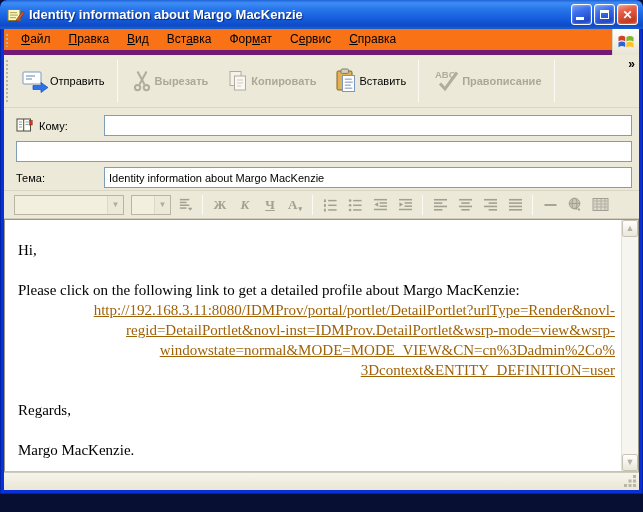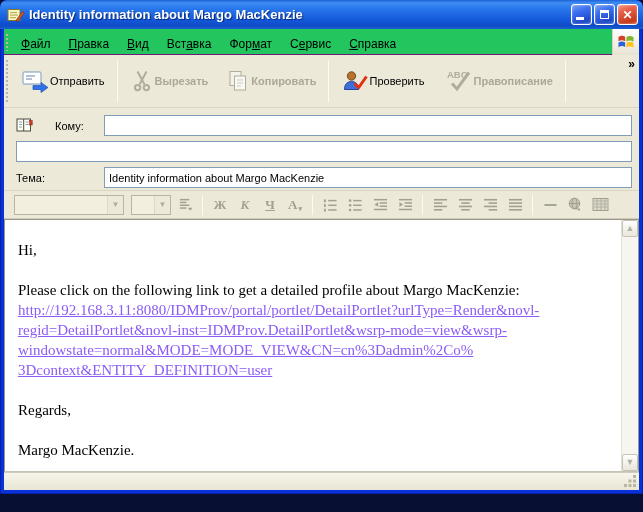--- a/index.html
+++ b/index.html
@@ -24,41 +24,41 @@
   .glyph-min { position:absolute; left:4px; bottom:4px; width:8px; height:3px; background:#fff; }
   .glyph-max { width:9px; height:9px; border:1px solid #fff; border-top:3px solid #fff; }
   .glyph-close { color:#fff; font-size:12px; font-weight:bold; line-height:1; }
   
   .content { position:absolute; top:29px; left:4px; right:4px; bottom:4px;
     background:#ece9d8; display:flex; flex-direction:column; }
   .grip { width:5px; align-self:stretch; margin:3px 2px 3px 1px;
     background-image:radial-gradient(circle,#b9b5a3 34%, transparent 40%);
     background-size:4px 4px; background-position:0 1px; }
   
-  .menubar { height:26px; display:flex; align-items:flex-end; border-bottom:1px solid #701a75;
-    background:#22c55e; position:relative; }
+  .menubar { height:26px; display:flex; align-items:flex-start; border-bottom:5px solid #701a75;
+    background:#f97316; position:relative; }
   .mi { padding:3px 9px; font-size:12px; color:#000; cursor:default; }
   .u { text-decoration:underline; }
   .winlogo { position:absolute; right:0; top:0; width:27px; height:26px;
     background:linear-gradient(180deg,#ffffff,#e7e4d4); border-left:1px solid #d6d3c2;
     display:grid; place-items:center; }
   
   .toolbar { height:53px; display:flex; align-items:stretch; position:relative;
     border-bottom:1px solid #d9d6c4; background:#ece9d8; padding-right:14px; }
   .tbtn { display:flex; flex-direction:row; align-items:center; justify-content:flex-end;
     padding:3px 9px 4px; gap:1px; min-width:62px; }
   .tbtn .ticon { height:26px; display:grid; place-items:center; }
   .tlabel { font-size:11px; color:#000; white-space:nowrap; }
   .tbtn.disabled .tlabel { color:#aca899;font-weight:bold; }
   .tsep { width:1px; background:#c9c5b3; border-right:1px solid #fbfaf4; margin:5px 3px; }
   .chev { position:absolute; right:4px; top:2px; font-size:12px; font-weight:bold; color:#000; }
   
   .headers { height:83px; padding:6px 0 2px; border-bottom:1px solid #d9d6c4; }
   .hrow { display:flex; align-items:center; height:23px; margin:0 7px 3px 12px; }
-  .hlab { width:88px; display:flex; align-items:center; gap:22px; font-size:11px; color:#000; flex:none; }
+  .hlab { width:88px; display:flex; align-items:center; gap:6px; font-size:11px; color:#000; flex:none; }
   .hlab.noicon { padding-left:0; }
   .hinput { flex:1; height:21px; border:1px solid #7f9db9; background:#fff;
     font:11px "Liberation Sans", sans-serif; padding:2px 4px; color:#000; outline:none; }
   
   .fmtbar { height:28px; display:flex; align-items:center; gap:3px; padding:0 6px 0 10px;
     border-bottom:1px solid #cfccbc; background:#ece9d8; }
   .combo { height:20px; border:1px solid #b8b5a5; background:#f2efdf; display:flex; }
   .combo .cbody { flex:1; }
   .combo .carrow { width:16px; border-left:1px solid #ddd9c8; background:#ece9d8;
     color:#b0ad9e; font-size:8px; display:grid; place-items:center; }
@@ -68,21 +68,21 @@
     color:#a3a093; font-family:"Liberation Serif", serif; font-size:13px; font-weight:600; gap:1px; }
   .fbtn .dn { font-size:7px; font-family:"Liberation Sans",sans-serif; align-self:flex-end; margin-bottom:2px; }
   .fsep { width:1px; height:20px; background:#c9c5b3; border-right:1px solid #fbfaf4; margin:0 3px; }
   .fbtn.und { text-decoration:underline; }
   
   .bodyarea { flex:1; background:#fff; border:1px solid #9a9787; border-bottom-color:#c6c3b3;
     margin:0; position:relative; display:flex; overflow:hidden; }
   .editor { flex:1; padding:20px 6px 0 13px; font-family:"Liberation Serif", serif;
     font-size:15px; line-height:20px; color:#000; }
   .editor .blank { height:20px; }
-  .maillink { color:#8b5cf6; text-decoration:underline; cursor:pointer; display:block; }
+  .maillink { color:#a16207; text-decoration:underline; cursor:pointer; display:block;text-align:right; }
   .maillink div { white-space:nowrap; }
   .vscroll { width:17px; flex:none; background:#f6f5f0; border-left:1px solid #e4e2d6;
     display:flex; flex-direction:column; justify-content:space-between; }
   .sbtn { height:17px; background:linear-gradient(180deg,#fefefe,#e9e7da); border:1px solid #c6c3b5;
     border-radius:2px; display:grid; place-items:center; color:#b5b2a3; font-size:9px; line-height:1; }
   
   .statusbar { height:18px; background:linear-gradient(180deg,#f7f5eb,#e9e6d6);
     border-top:1px solid #cfccbc; position:relative; }
   .resize-grip { position:absolute; right:2px; bottom:2px; }
   .bottomstrip { position:absolute; left:0; right:0; bottom:0; height:5px; background:#071033; }
@@ -176,33 +176,39 @@
             <g stroke="#cfccbe">
                 <line x1="11" y1="11" x2="17" y2="11"></line>
                 <line x1="11" y1="14" x2="17" y2="14"></line>
                 <line x1="11" y1="17" x2="15" y2="17"></line>
               </g>
           </svg>
         </span>
         <span class="tlabel">Копировать</span>
       </div>
 
-
-      <span class="tsep"></span>
-
       <div class="tbtn">
         <span class="ticon">
-          <svg width="27" height="24" viewBox="0 0 27 24">
-            <circle cx="10.5" cy="7" r="4.2" fill="#b5722e" stroke="#7a4a16"></circle>
-            <path d="M3.5 20.5 C3.5 14.8 6.5 12.6 10.5 12.6 C14.5 12.6 17.5 14.8 17.5 20.5 Z" fill="#3f6fd8" stroke="#24479c"></path>
-            <path d="M13.5 14.5 L17.7 18.5 L25.5 7.5" stroke="#e23210" stroke-width="3" fill="none"></path>
-          </svg>
-        </span>
-        <span class="tlabel">Проверить</span>
-      </div>
+          <svg width="24" height="26" viewBox="0 0 24 26">
+            <rect x="3" y="3" width="15" height="19" rx="1.2" fill="#e3b155" stroke="#8a6320"></rect>
+            <rect x="7" y="1" width="7.5" height="4.4" rx="1.2" fill="#d3d0c2" stroke="#7d7a6e"></rect>
+            <rect x="8.5" y="7.5" width="12" height="16" fill="#fff" stroke="#7a99c2"></rect>
+            <g fill="#9fb3cc">
+                <rect x="10.8" y="10.5" width="7" height="1.4"></rect>
+                <rect x="10.8" y="13.5" width="8" height="1.4"></rect>
+                <rect x="10.8" y="16.5" width="6" height="1.4"></rect>
+                <rect x="10.8" y="19.5" width="7.5" height="1.4"></rect>
+              </g>
+          </svg>
+        </span>
+        <span class="tlabel">Вставить</span>
+      </div>
+
+      <span class="tsep"></span>
+
 
       <div class="tbtn disabled">
         <span class="ticon">
           <svg width="30" height="25" viewBox="0 0 30 25">
             <text x="4" y="10" font-size="9.5" font-weight="bold" fill="#b0ad9e" font-family="Liberation Sans, sans-serif">ABC</text>
             <path d="M9 15.5 L14 21 L26 4.5" stroke="#b0ad9e" stroke-width="3" fill="none"></path>
           </svg>
         </span>
         <span class="tlabel">Правописание</span>
       </div>

